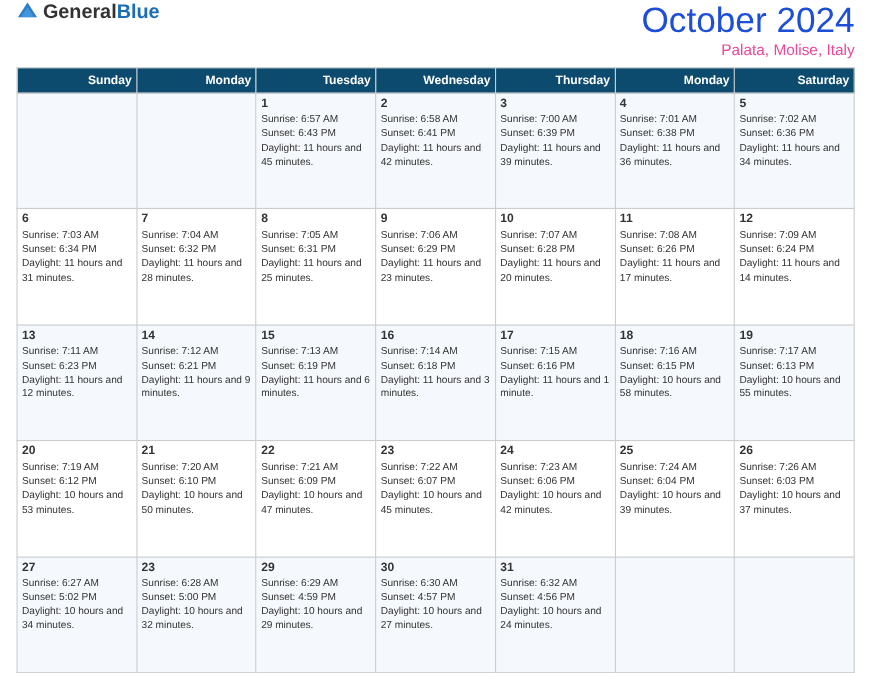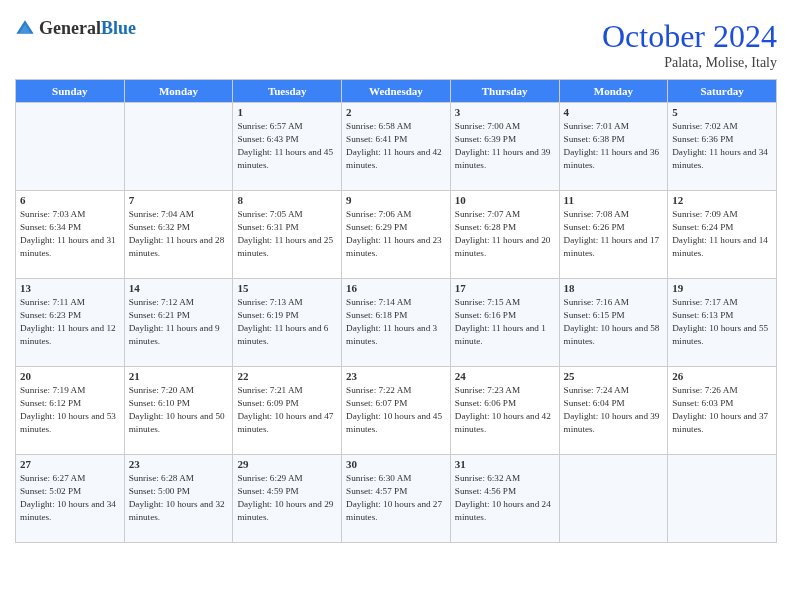--- a/index.html
+++ b/index.html
@@ -5,25 +5,24 @@
     * { box-sizing: border-box; margin: 0; padding: 0; }
     body {
       font-family: Arial, sans-serif;
       background: #fff;
       width: 792px;
       height: 612px;
       overflow: hidden;
     }
     .page {
       width: 792px;
-      height: 531px;
-      padding: 18px 15px;
+      height: 612px;
+      padding: 0 15px;
       display: flex;
       flex-direction: column;
-      font-family: Liberation Serif, serif;
     }
     .header {
       display: flex;
       justify-content: space-between;
       align-items: flex-start;
       margin-bottom: 8px;
     }
     .logo {
       display: flex;
       align-items: center;
@@ -46,34 +45,34 @@
     .title-block {
       text-align: right;
     }
     .month-title {
       font-size: 32px;
       font-weight: 300;
       color: #1d4ed8;
     }
     .subtitle {
       font-size: 14px;
-      color: #404040;
+      color: #ec4899;
     }
     table {
       width: 100%;
       border-collapse: collapse;
       flex: 1;
     }
     thead tr th {
-      background: #3b82f6;
+      background: #0c4a6e;
       color: #fff;
       font-size: 11px;
       font-weight: bold;
       padding: 5px 4px;
-      text-align: center;
+      text-align: right;
       border: 1px solid #ccc;
     }
     tbody tr td {
       vertical-align: top;
       border: 1px solid #ccc;
       padding: 3px 4px;
       font-size: 9.5px;
       color: #333;
       width: calc(100% / 7);
       height: 88px;

